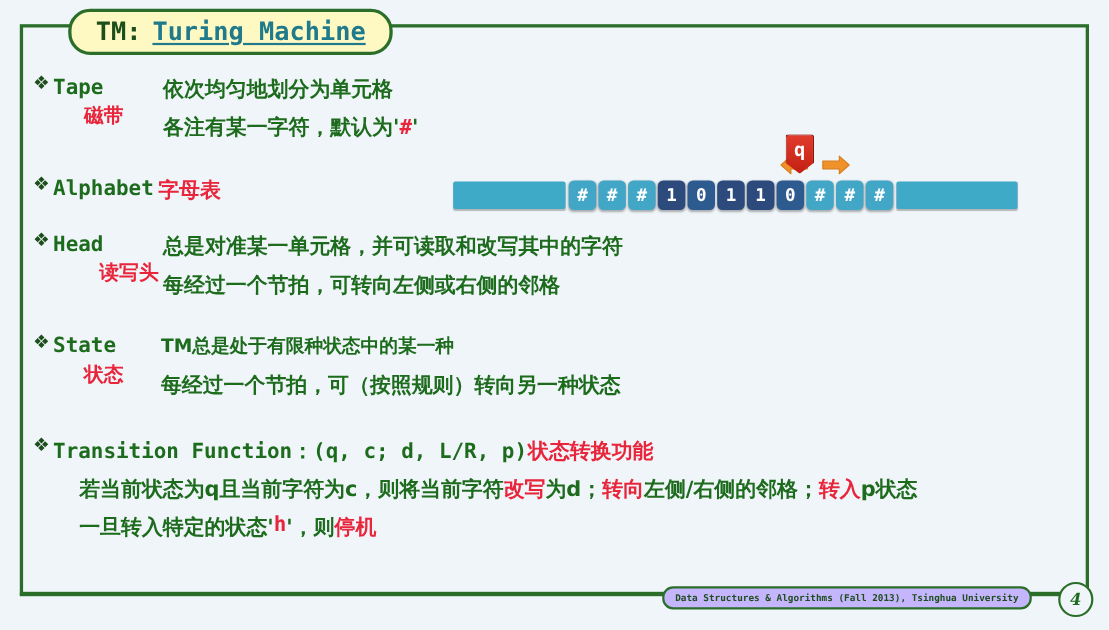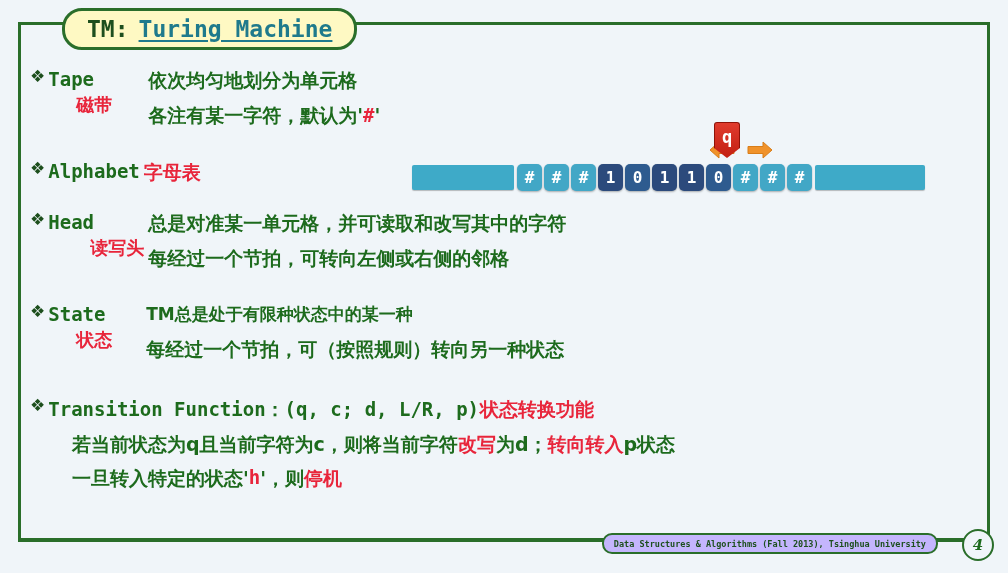--- a/index.html
+++ b/index.html
@@ -303,20 +303,21 @@
       <span class="bullet">❖</span>
       <span class="kw">Transition Function：(q, c; d, L/R, p)</span>
       <span class="cn red" style="margin-left:1px;font-family:Liberation Mono, monospace;">状态转换功能</span>
     </div>
 
     <div class="row" style="left:42px; top:374px;">
       <span class="cn">若当前状态为q且当前字符为c，则将当前字符</span>
         <span class="cn red">改写</span>
         <span class="cn">为d；</span>
         <span class="cn red">转向</span>
+        <span class="cn">左侧/右侧的邻格；</span>
         <span class="cn red">转入</span>
         <span class="cn">p状态</span>
     </div>
 
     <div class="row" style="left:42px; top:408px;">
       <span class="cn">一旦转入特定的状态'</span>
         <span class="cn red mono-in">h</span>
         <span class="cn">'，则</span>
         <span class="cn red">停机</span>
     </div>

